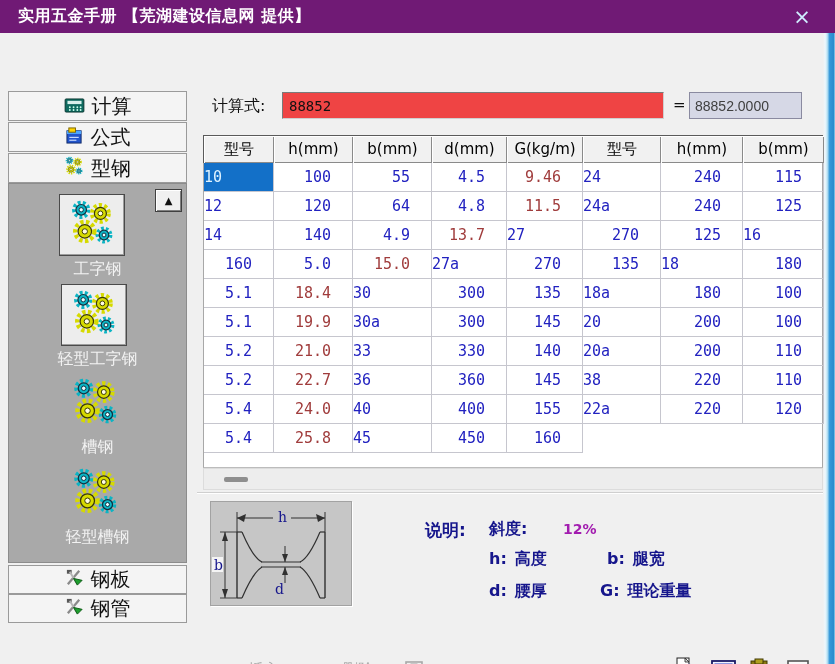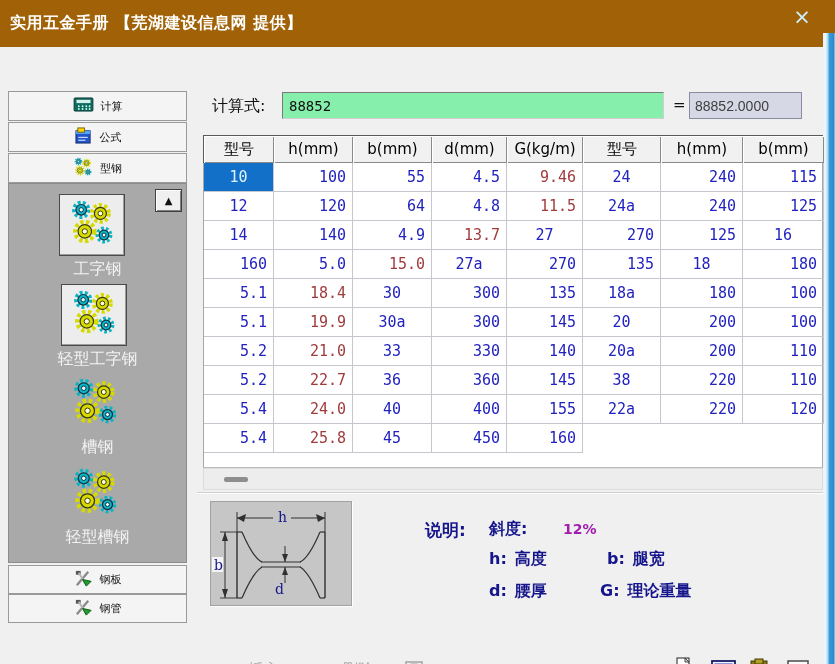--- a/index.html
+++ b/index.html
@@ -1,63 +1,63 @@
 <!DOCTYPE html>
 <html><head>
 <meta charset="utf-8">
 <style>
   * { margin:0; padding:0; box-sizing:border-box; }
   html,body { width:835px; height:664px; }
   body { font-family:"DejaVu Sans", sans-serif; background:#f0f0f0; overflow:hidden; }
   .screen { position:relative; width:835px; height:664px; background:#f0f0f0; overflow:hidden; }
 
   
-  .titlebar { position:absolute; left:0; top:0; width:835px; height:47px; background:#a16207; color:#fff;
-              display:flex; align-items:center; padding-left:10px; font-size:16px; font-weight:600; letter-spacing:.5px; }
+  .titlebar { position:absolute; left:0; top:0; width:835px; height:33px; background:#701a75; color:#fff;
+              display:flex; align-items:center; padding-left:18px; font-size:16px; font-weight:600; letter-spacing:.5px; }
   .close-btn { position:absolute; right:10px; top:0; width:46px; height:33px; display:flex; align-items:center; justify-content:center;
                color:#cfeeff; font-size:21px; font-weight:400; cursor:default; }
 
   
   .win-right-border { position:absolute; left:823px; top:33px; width:12px; height:631px;
       background:linear-gradient(to right,#f0f0f0 0%,#eef8fd 18%,#bfe5f5 35%,#3598d9 55%,#2a8ccd 88%,#9fd4ee 100%); }
 
   
   .side-btn { position:absolute; left:8px; width:179px; height:30px; background:#f4f4f4; border:1px solid #9a9a9a;
-              display:flex; align-items:center; justify-content:center; gap:7px; font-size:11px; color:#111; }
+              display:flex; align-items:center; justify-content:center; gap:7px; font-size:20px; color:#111; }
   .side-btn svg { flex:0 0 auto; }
   .gray-panel { position:absolute; left:8px; top:183px; width:179px; height:380px; background:#a9a9a9; border:1px solid #8c8c8c; }
   .scroll-up { position:absolute; right:4px; top:5px; width:27px; height:23px; background:#f0f0f0; border:1px solid #404040;
                box-shadow:inset 1px 1px 0 #fff, inset -1px -1px 0 #808080; display:flex; align-items:center; justify-content:center;
                font-size:10px; color:#111; }
   .panel-icon-box { position:absolute; width:66px; height:62px; background:#ededed; border:1px solid #4a4a4a;
                     box-shadow:inset -1px -1px 0 #9c9c9c; display:flex; align-items:center; justify-content:center; }
   .panel-icon-bare { position:absolute; width:62px; height:60px; display:flex; align-items:center; justify-content:center; }
   .panel-label { position:absolute; left:0; width:100%; text-align:center; color:#f2f2f2; font-size:16px; }
 
   
   .calc-label { position:absolute; left:212px; top:96px; font-size:16px; color:#111; }
-  .calc-input { position:absolute; left:282px; top:92px; width:382px; height:27px; background:#86efac;
+  .calc-input { position:absolute; left:282px; top:92px; width:382px; height:27px; background:#ef4444;
                 border:1px solid #7a7a7a; border-right-color:#cfcfcf; border-bottom-color:#cfcfcf;
                 font-family:"DejaVu Sans Mono", monospace; font-size:14px; color:#111; padding:0 6px; outline:none; }
   .calc-eq { position:absolute; left:673px; top:96px; font-size:15px; color:#111; }
   .calc-result { position:absolute; left:689px; top:92px; width:113px; height:27px; background:#d6d8e6;
                  border:1px solid #8a8aa0; display:flex; align-items:center; padding:0 5px;
                  font-family:Liberation Sans, sans-serif; font-size:14px; color:#404040; }
 
   
   .grid8 { display:grid; grid-template-columns:70px 79px 79px 75px 76px 78px 82px 81px; }
   .table-head { position:absolute; left:203px; top:135px; width:620px; border:1px solid #5a5a5a; }
   .hcell { height:27px; line-height:26px; text-align:center; background:#f1f1f1; color:#000; font-size:15px;
            box-shadow:inset 1px 1px 0 #ffffff, inset -1px -1px 0 #8a8a8a; }
   .table-body { position:absolute; left:203px; top:163px; width:620px; background:#fff;
                 border-left:1px solid #a8a8a8; border-right:1px solid #a8a8a8; }
   .cell { height:29px; line-height:29px; font-family:"DejaVu Sans Mono", monospace; font-size:15px; color:#2222c0;
           border-right:1px solid #c6c6ce; border-bottom:1px solid #c6c6ce; white-space:nowrap; overflow:hidden; }
-  .cell.center { text-align:center; }
-  .cell.num { text-align:right; padding-right:6px; }
+  .cell.center { text-align:left; }
+  .cell.num { text-align:right; padding-right:21px; }
   .cell.gcol { color:#a03c3c; }
   .cell.selected { background:#1370c8; color:#dff3ff; }
   .table-underrow { position:absolute; left:203px; top:453px; width:620px; height:15px; background:#fff;
                     border-left:1px solid #a8a8a8; border-right:1px solid #a8a8a8; border-bottom:1px solid #bcbcbc; }
   .hscroll { position:absolute; left:203px; top:468px; width:620px; height:22px; background:#ededed; border:1px solid #dcdcdc; }
   .hscroll-thumb { position:absolute; left:20px; top:8px; width:24px; height:5px; background:#8e8e8e; border-radius:2px; }
 
   
   .bottom-section { position:absolute; left:197px; top:492px; width:626px; height:136px;
                     border-top:1px solid #cfcfcf; box-shadow:inset 0 1px 0 #ffffff; }

